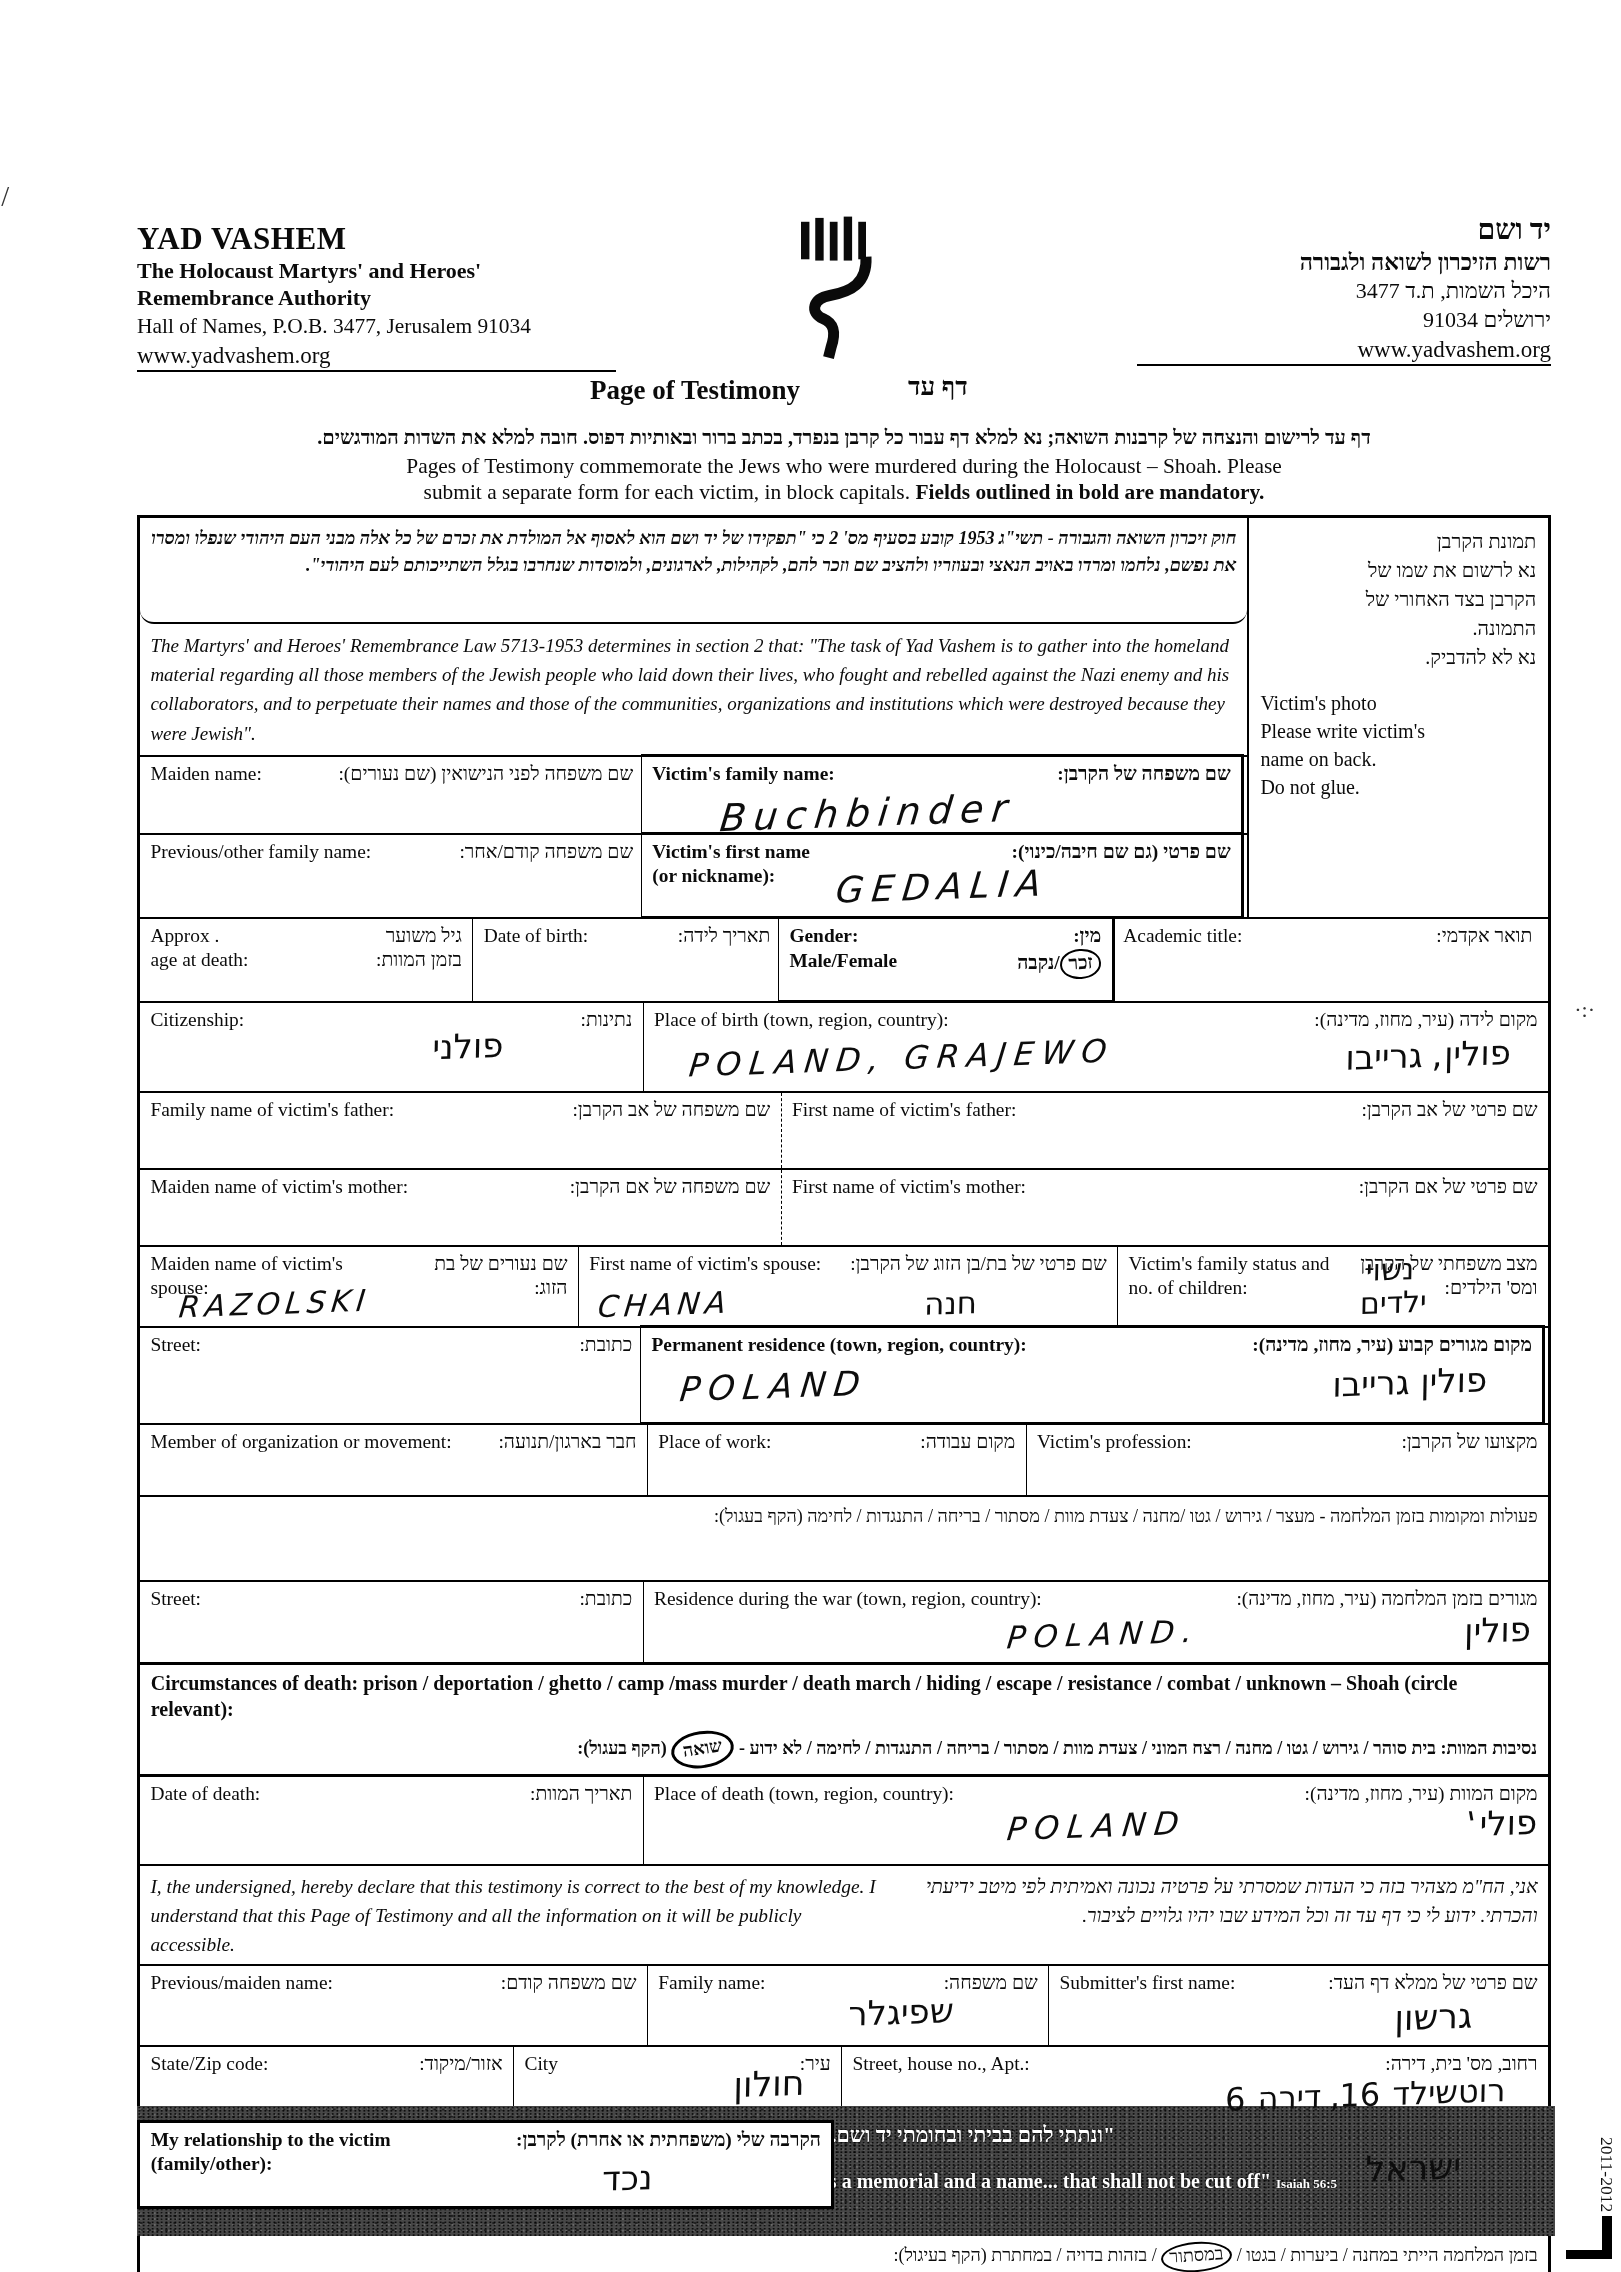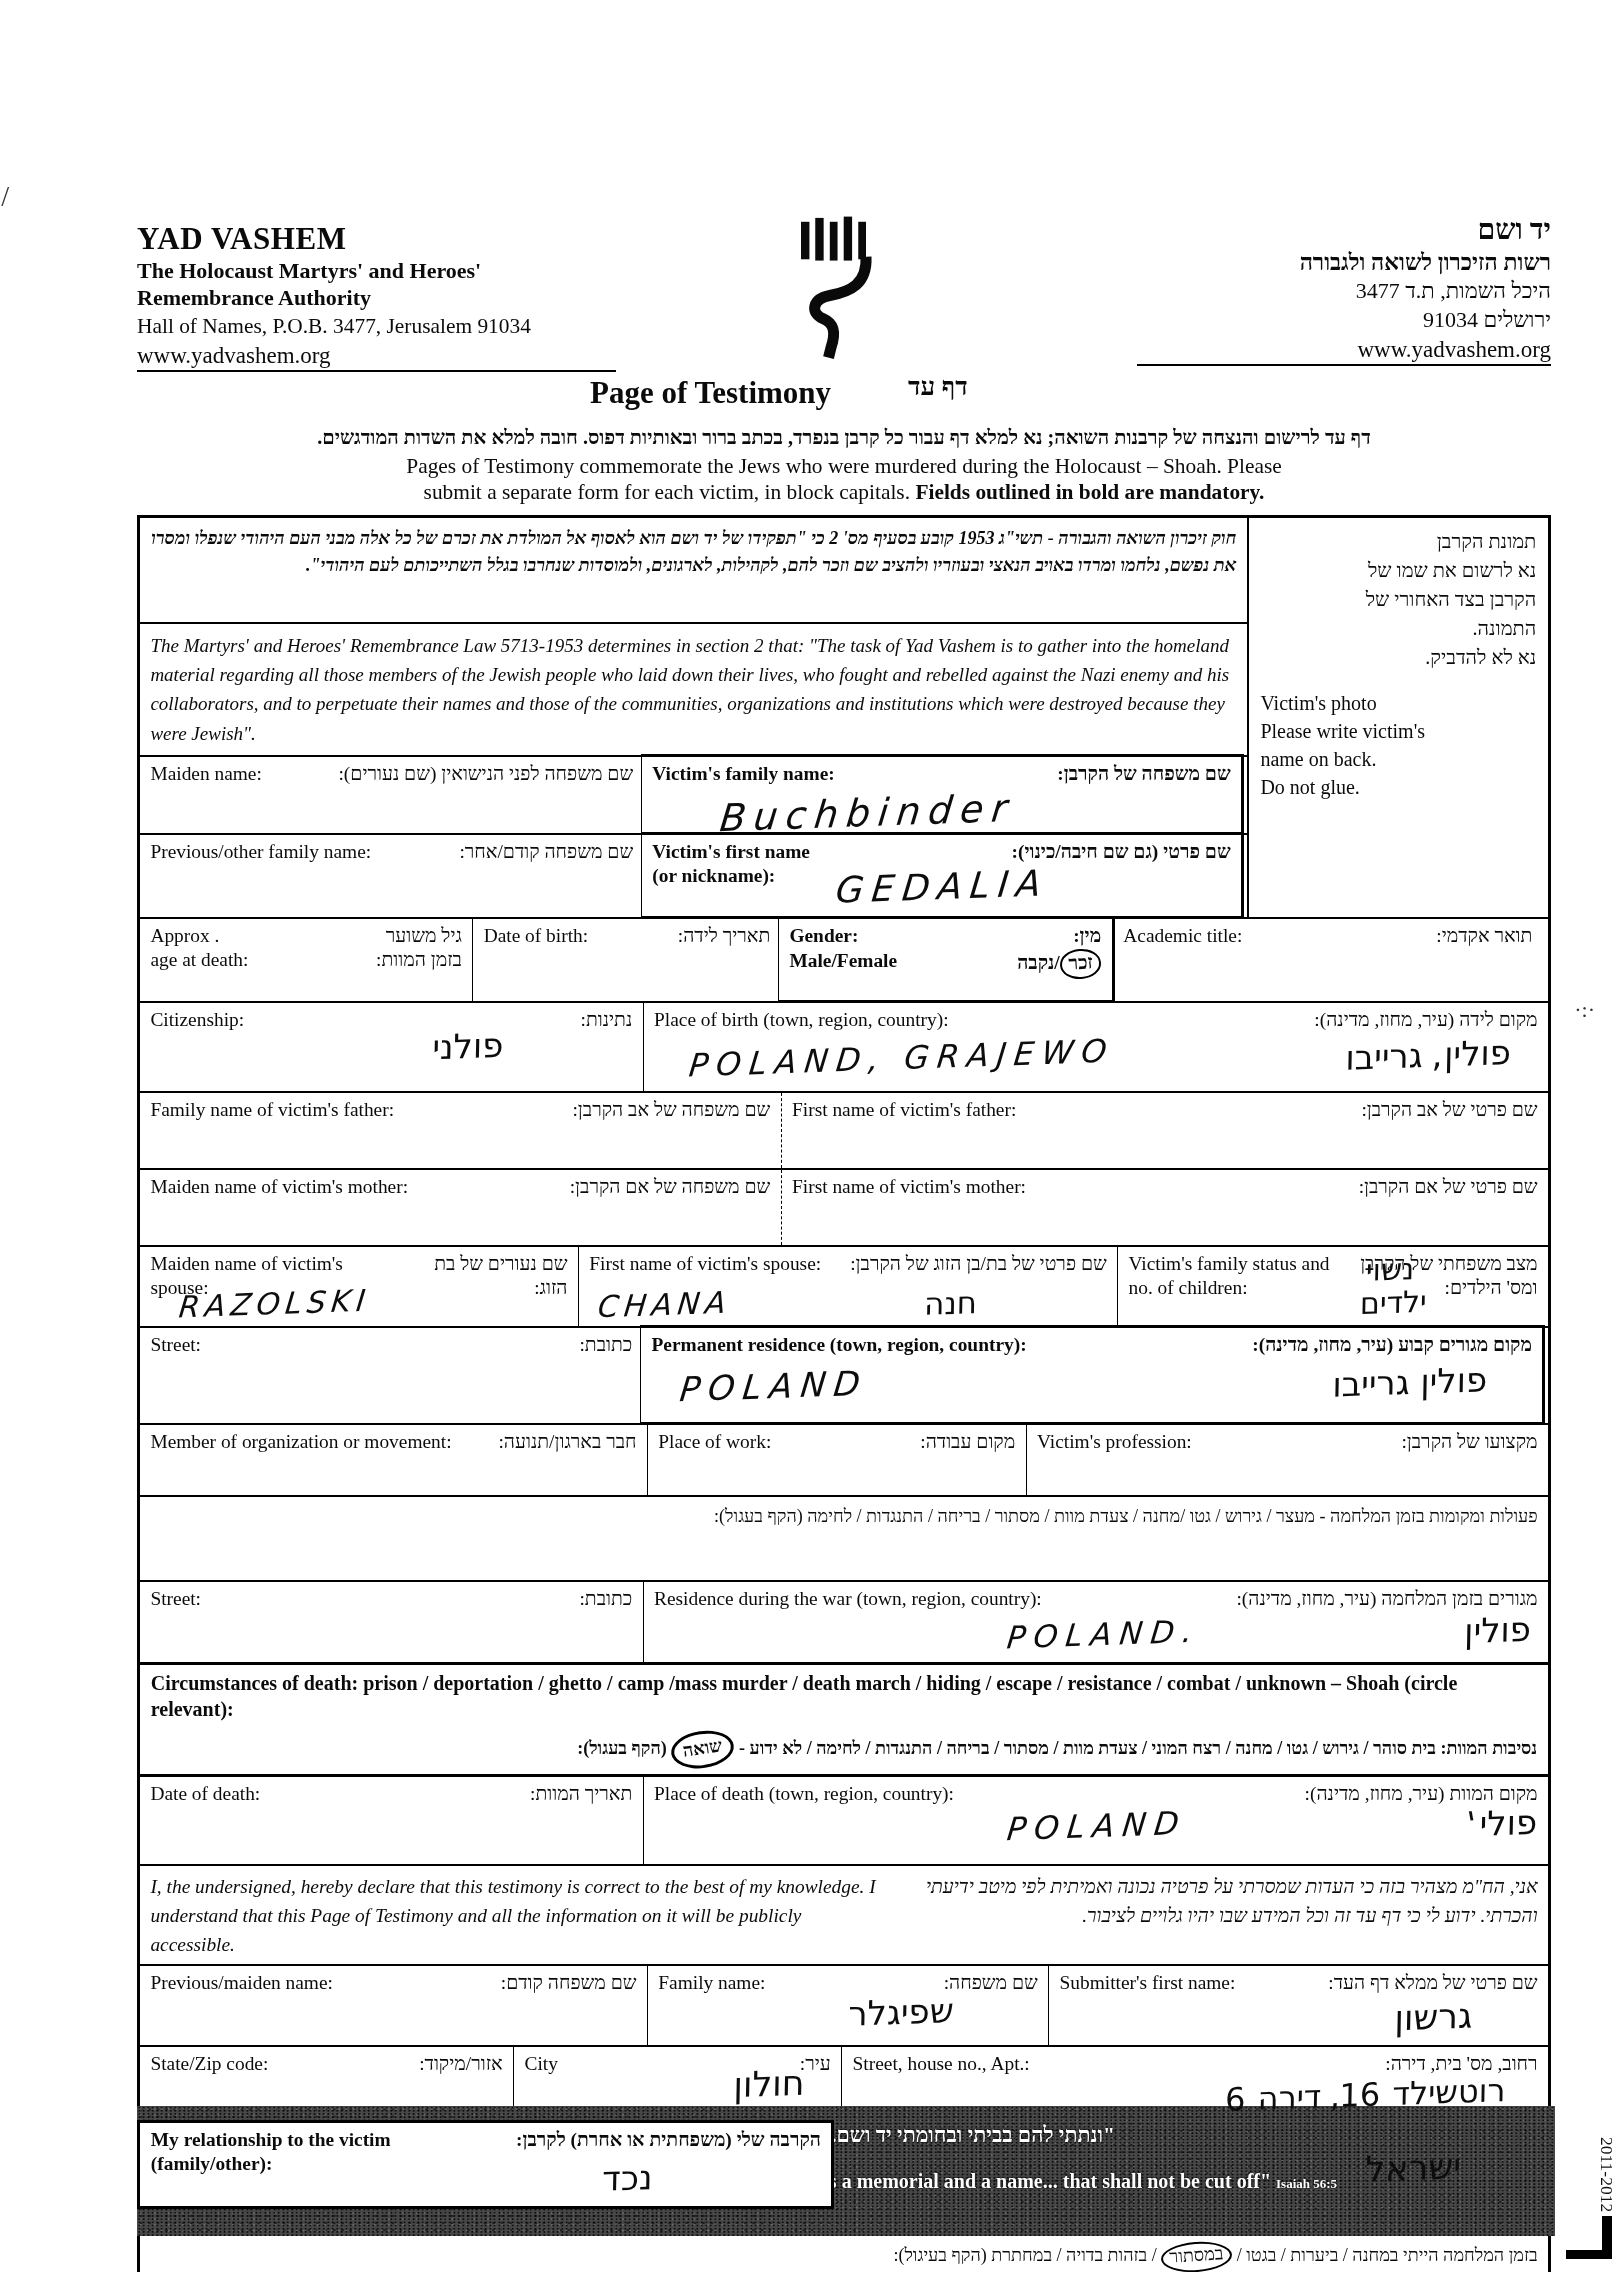--- a/index.html
+++ b/index.html
@@ -20,21 +20,21 @@
   
   .wrap{position:absolute;left:137px;top:214px;width:1414px;}
   .hdr{position:relative;height:201px;}
   .hdr-left{position:absolute;left:0;top:6.5px;width:635px;}
   .org-name{font-size:31px;font-weight:bold;letter-spacing:0.6px;}
   .org-sub{font-size:22px;font-weight:bold;line-height:1.25;}
   .org-addr{font-size:21.4px;margin-top:2.6px;}
   .org-url{font-size:23px;margin-top:3.9px;}
   .left-rule{border-bottom:2.6px solid #000;width:479px;margin-top:1.3px;}
   .logo{position:absolute;left:654px;top:0;width:97px;height:152px;}
-  .pot-title{position:absolute;left:453px;top:161px;font-size:31px;font-weight:bold;}
+  .pot-title{position:absolute;left:453px;top:161px;font-size:27px;font-weight:bold;}
   .pot-he{position:absolute;left:771px;top:158px;font-size:26px;font-weight:bold;direction:rtl;}
   .hdr-right{position:absolute;right:0;top:0;width:492px;text-align:right;direction:rtl;}
   .he-name{font-size:28.5px;font-weight:bold;}
   .he-sub{font-size:23px;font-weight:bold;margin-top:3.9px;}
   .he-addr{font-size:22px;margin-top:2.6px;}
   .he-url{font-size:23px;direction:ltr;margin-top:3.9px;}
   .right-rule{border-bottom:2.6px solid #000;width:414px;margin-top:1.3px;margin-right:0;margin-left:auto;}
   
   .intro{margin-top:9px;text-align:center;}
   .intro-he{direction:rtl;font-size:20px;font-weight:bold;line-height:1.3;}
@@ -136,21 +136,21 @@
     <div class="intro-en">
       <span>Pages of Testimony commemorate the Jews who were murdered during the Holocaust – Shoah. Please</span><br>
       <span>submit a separate form for each victim, in block capitals. </span><b>Fields outlined in bold are mandatory.</b>
     </div>
   </div>
 
   <div class="tbl">
 
     <div class="top-sec">
       <div class="top-left">
-        <div class="law-he" style="min-height:91px;">חוק זיכרון השואה והגבורה - תשי"ג 1953 קובע בסעיף מס' 2 כי "תפקידו של יד ושם הוא לאסוף אל המולדת את זכרם של כל אלה מבני העם היהודי שנפלו ומסרו את נפשם, נלחמו ומרדו באויב הנאצי ובעוזריו ולהציב שם וזכר להם, לקהילות, לארגונים, ולמוסדות שנחרבו בגלל השתייכותם לעם היהודי".</div>
+        <div class="law-he" style="min-height:91px;border-radius:14px;">חוק זיכרון השואה והגבורה - תשי"ג 1953 קובע בסעיף מס' 2 כי "תפקידו של יד ושם הוא לאסוף אל המולדת את זכרם של כל אלה מבני העם היהודי שנפלו ומסרו את נפשם, נלחמו ומרדו באויב הנאצי ובעוזריו ולהציב שם וזכר להם, לקהילות, לארגונים, ולמוסדות שנחרבו בגלל השתייכותם לעם היהודי".</div>
         <div class="law-en" style="min-height:97px;">The Martyrs' and Heroes' Remembrance Law 5713-1953 determines in section 2 that: "The task of Yad Vashem is to gather into the homeland material regarding all those members of the Jewish people who laid down their lives, who fought and rebelled against the Nazi enemy and his collaborators, and to perpetuate their names and those of the communities, organizations and institutions which were destroyed because they were Jewish".</div>
 
         <div class="sub-row" style="min-height:76px;">
           <div class="c" style="width:45.5%;">
             <div class="lblpair">
               <span class="en">Maiden name:</span>
               <span class="he">שם משפחה לפני הנישואין (שם נעורים):</span>
             </div>
           </div>
           <div class="c bl mand" style="width:54.5%;">

